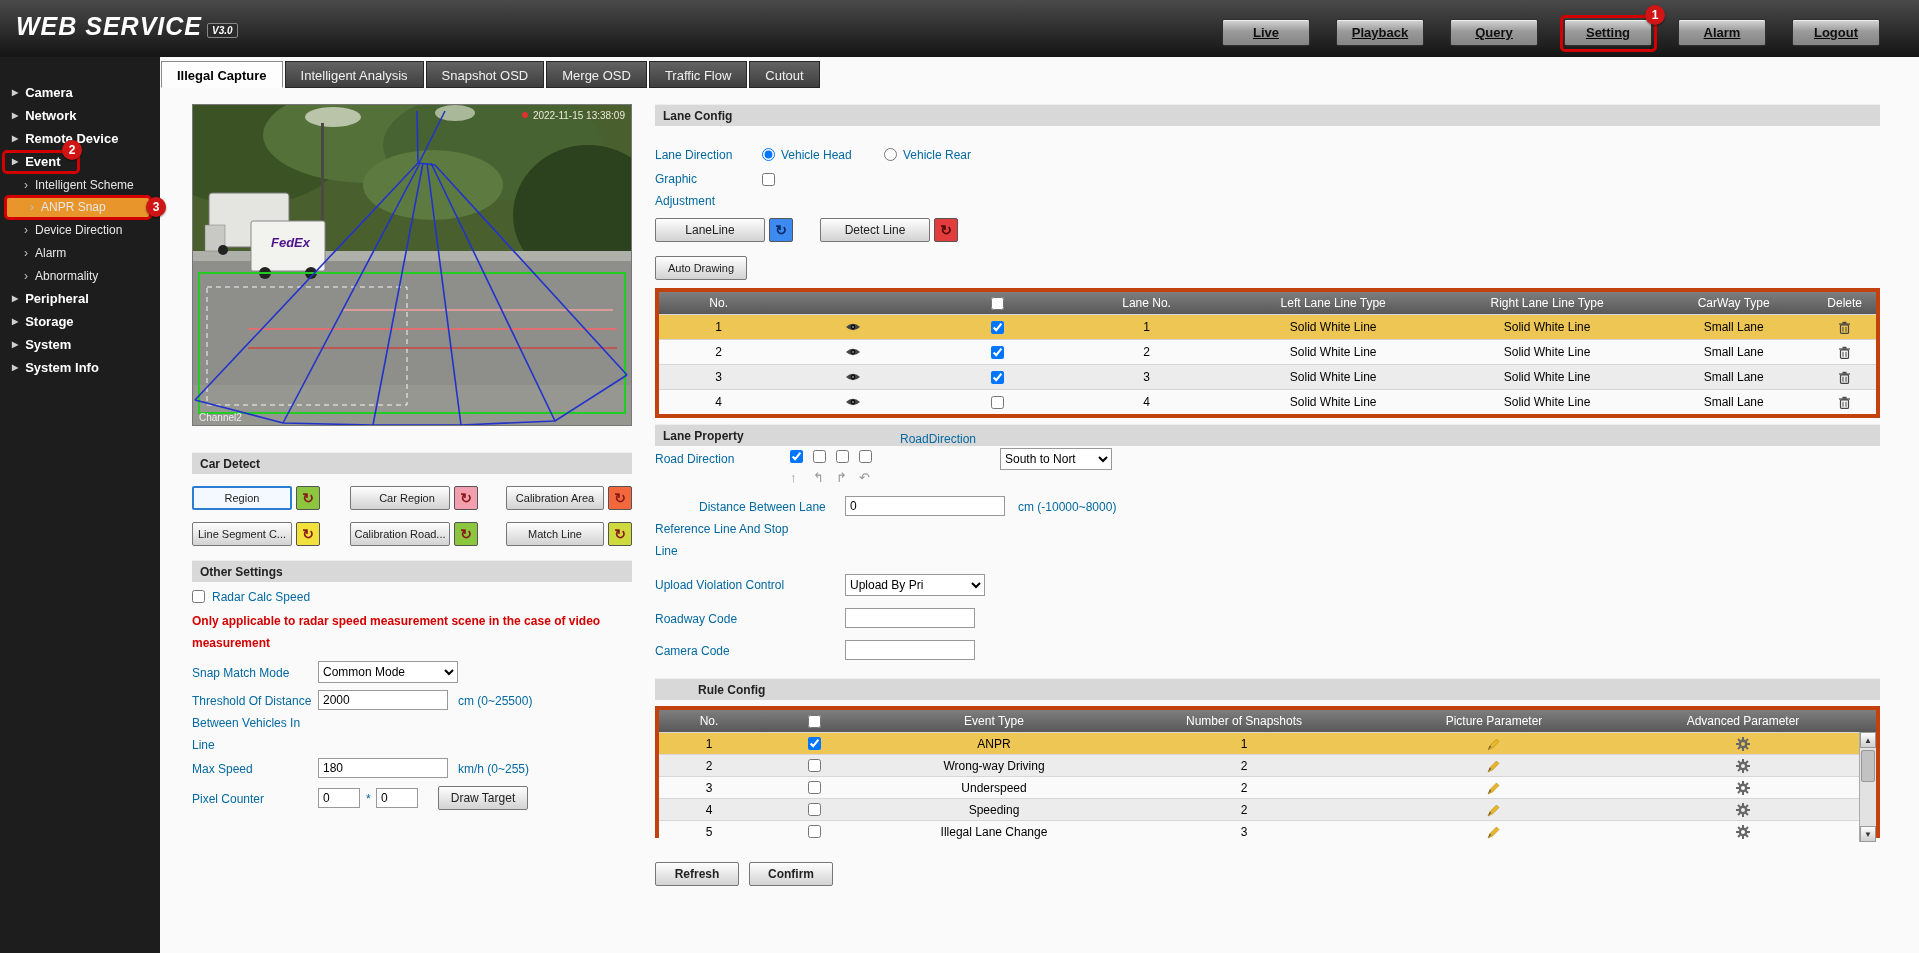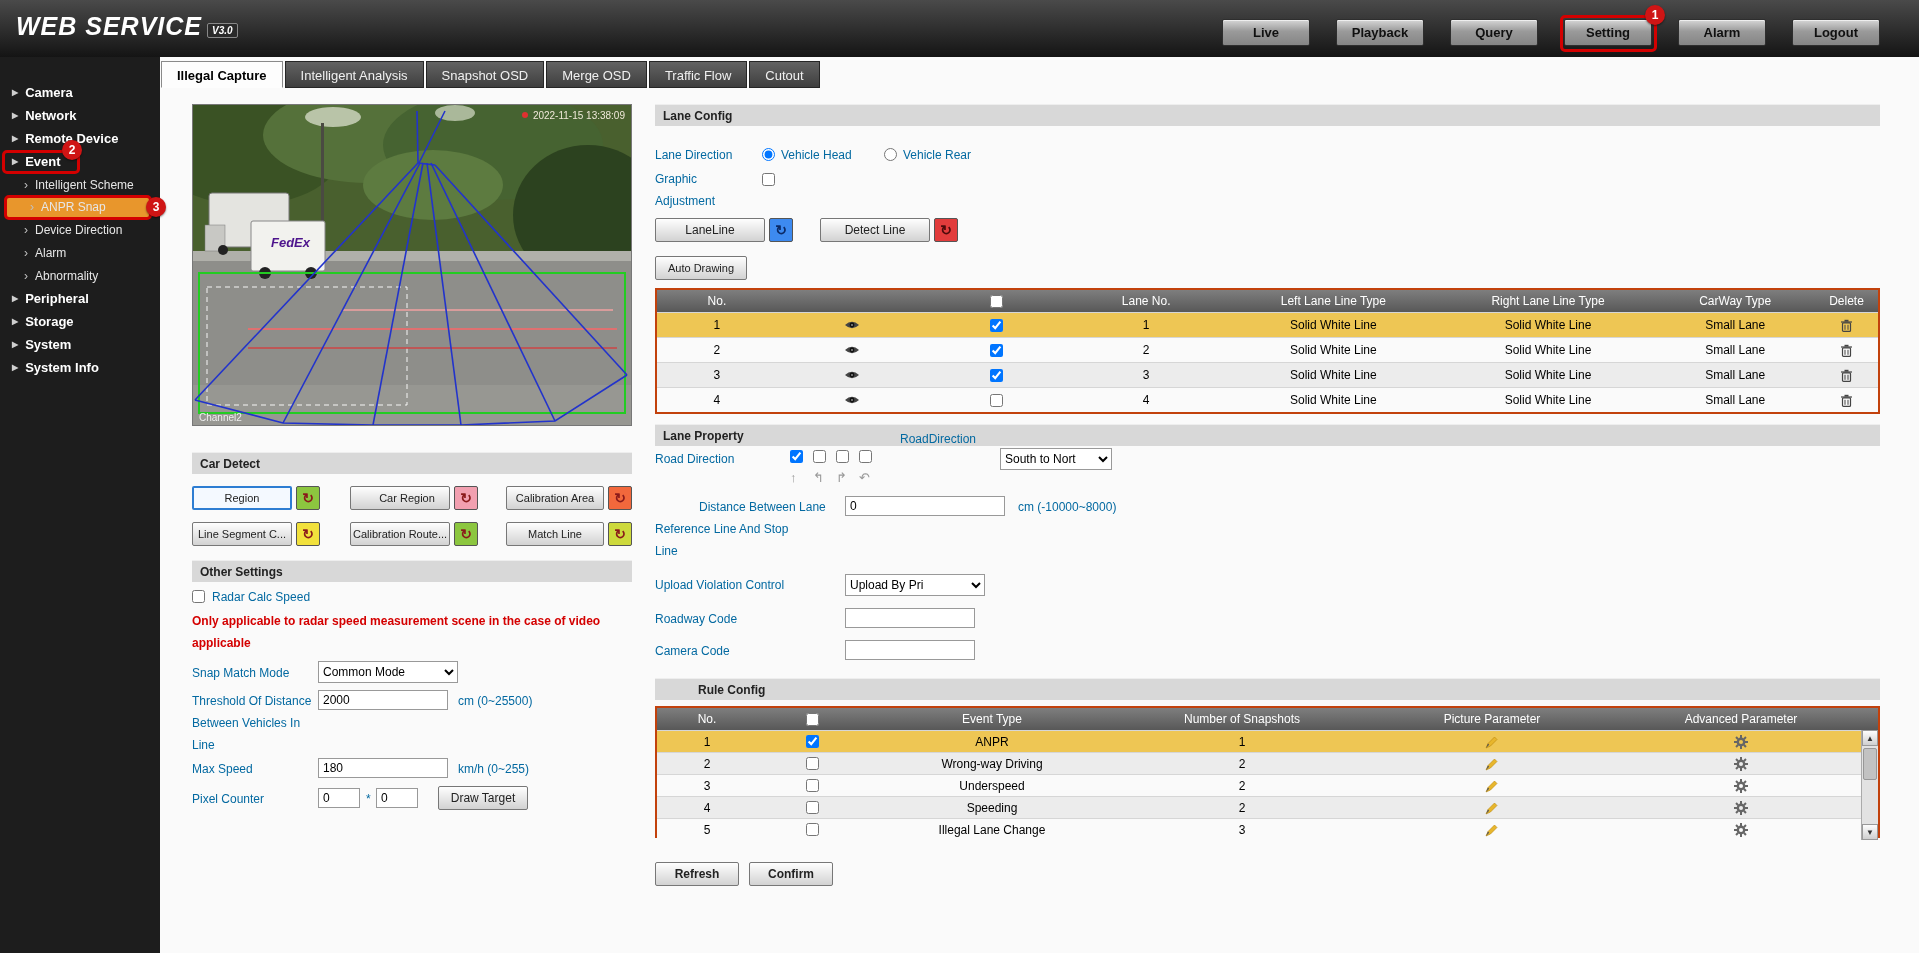--- a/index.html
+++ b/index.html
@@ -6,21 +6,21 @@
   body { margin:0; width:1919px; height:953px; position:relative; overflow:hidden;
          font-family:"Liberation Sans", sans-serif; background:#fff; }
 
   
   .topbar { position:absolute; left:0; top:0; width:1919px; height:57px;
             background:linear-gradient(#4a4a4a,#141414); z-index:5; }
   .logo { position:absolute; left:16px; top:12px; color:#fff; font-style:italic; font-weight:bold;
           font-size:25px; letter-spacing:1px; display:flex; align-items:flex-end; gap:5px; }
   .logo-ver { font-size:10px; background:#2a2a2a; border:1px solid #888; padding:1px 4px;
               border-radius:2px; margin-bottom:3px; letter-spacing:0; }
-  .nav { position:absolute; right:39px; top:19px; display:flex; gap:26px; }
+  .nav { position:absolute; right:39px; top:19px; display:flex; gap:26px;text-decoration:underline; }
   .nav-btn { width:88px; height:27px; line-height:25px; text-align:center;
              background:linear-gradient(#d6d6d6,#9a9a9a 45%,#858585); border:1px solid #2e2e2e;
              border-radius:2px; color:#101010; font-weight:bold; font-size:13px; cursor:pointer;
              box-shadow:inset 0 1px 0 rgba(255,255,255,.6); }
 
   
   .sidebar { position:absolute; left:0; top:57px; width:160px; height:896px; background:#1d1d1d;
              padding-top:24px; z-index:4; }
   .side-item { height:23px; display:flex; align-items:center; padding-left:12px; gap:7px;
                color:#fff; font-weight:bold; font-size:13px; cursor:pointer; white-space:nowrap; }
@@ -56,21 +56,21 @@
   .rb   { position:absolute; width:13px; height:13px; margin:0; cursor:pointer; }
   .cbi  { width:13px; height:13px; margin:0; cursor:pointer; }
   .arrow-ic { position:absolute; font-size:13px; color:#999; }
 
   
   .video { position:absolute; left:192px; top:104px; width:440px; height:322px; border:1px solid #777;
            background:#5a6a4a; cursor:crosshair; }
   .video svg { display:block; }
 
   
-  .dtable { position:absolute; width:1225px; border:2px solid #c2410c; background:#fff; font-size:12px; }
+  .dtable { position:absolute; width:1225px; border:4px solid #c2410c; background:#fff; font-size:12px; }
   .thead  { display:flex; align-items:center; height:22px;
             background:linear-gradient(#7e7e7e,#585858); color:#fff; }
   .trow   { display:flex; align-items:center; border-top:1px solid #d6d6d6; background:#fafafa; cursor:pointer; }
   .lrow { height:25px; } .rrow { height:22px; }
   .trow.alt { background:#ececec; }
   .trow.sel-row { background:#eec654; }
   .c { text-align:center; display:flex; align-items:center; justify-content:center; }
   .lc1{width:120px}.lc2{width:150px}.lc3{width:140px}.lc4{width:160px}
   .lc5{width:215px}.lc6{width:215px}.lc7{width:160px}.lc8{width:63px}
   .rc1{width:100px}.rc2{width:110px}.rc3{width:250px}.rc4{width:250px}.rc5{width:250px}.rc6{width:248px}
@@ -222,32 +222,32 @@
 
 <div class="btn active-tool" style="left:192px; top:486px; width:100px;">Region</div>
 <div class="ubtn" style="left:296px; top:486px; background:#8cc63f;">↻</div>
 <div class="btn" style="left:350px; top:486px; width:100px;padding-left:16px;">Car Region</div>
 <div class="ubtn" style="left:454px; top:486px; background:#f2a0b0;">↻</div>
 <div class="btn" style="left:506px; top:486px; width:98px;">Calibration Area</div>
 <div class="ubtn" style="left:608px; top:486px; background:#f2683c;">↻</div>
 
 <div class="btn" style="left:192px; top:522px; width:100px;">Line Segment C...</div>
 <div class="ubtn" style="left:296px; top:522px; background:#f2e13c;">↻</div>
-<div class="btn" style="left:350px; top:522px; width:100px;">Calibration Route...</div>
+<div class="btn" style="left:350px; top:522px; width:100px;">Calibration Road...</div>
 <div class="ubtn" style="left:454px; top:522px; background:#8cc63f;">↻</div>
 <div class="btn" style="left:506px; top:522px; width:98px;">Match Line</div>
 <div class="ubtn" style="left:608px; top:522px; background:#cdd93c;">↻</div>
 
 <div class="sect" style="left:192px; top:560px; width:440px;">Other Settings</div>
 
 <input type="checkbox" class="cb" style="left: 192px; top: 590px;">
 <div class="lbl" style="left:212px; top:590px;">Radar Calc Speed</div>
 
 <div class="warn" style="left:192px; top:614px;">Only applicable to radar speed measurement scene in the case of video</div>
-<div class="warn" style="left:192px; top:636px;">applicable</div>
+<div class="warn" style="left:192px; top:636px;">measurement</div>
 
 <div class="lbl" style="left:192px; top:666px;">Snap Match Mode</div>
 <select class="sel" style="left:318px; top:661px; width:140px;">
   <option>Common Mode</option>
 </select>
 
 <div class="lbl" style="left:192px; top:694px;">Threshold Of Distance</div>
 <input class="txt" style="left: 318px; top: 690px; width: 130px;" value="2000">
 <div class="lbl" style="left:458px; top:694px;">cm (0~25500)</div>
 <div class="lbl" style="left:192px; top:716px;">Between Vehicles In</div>

